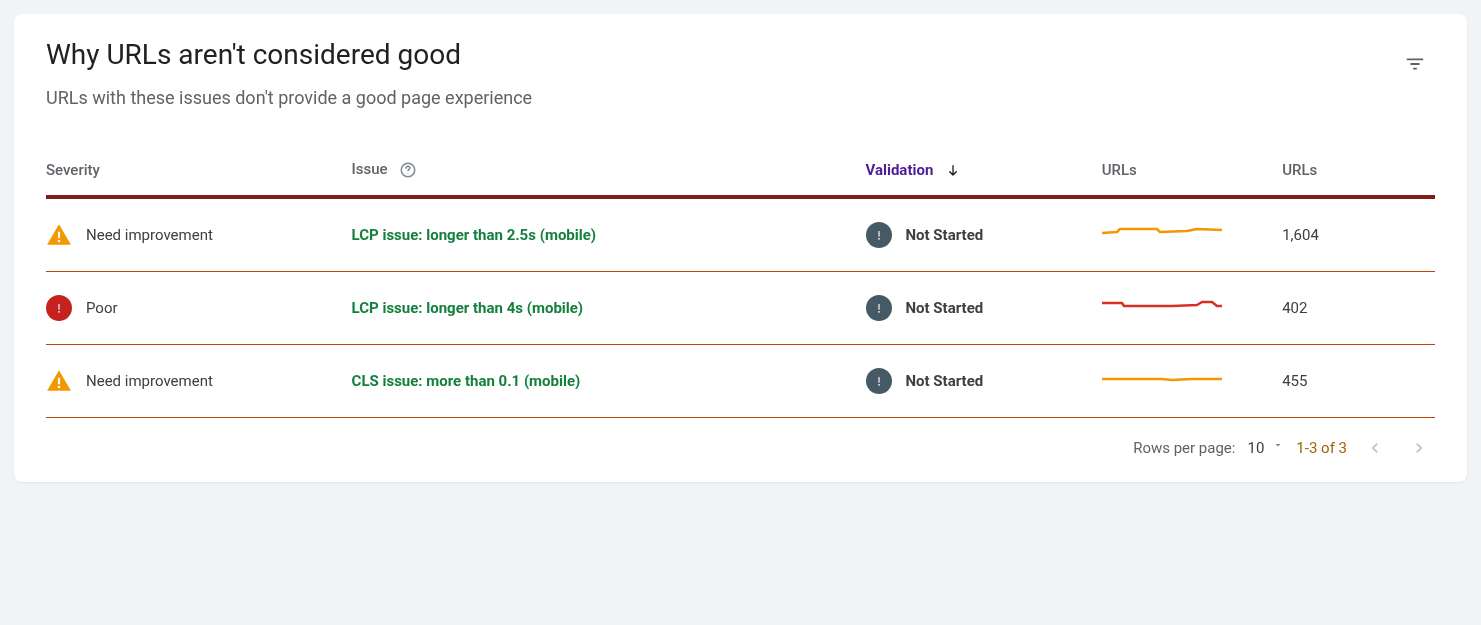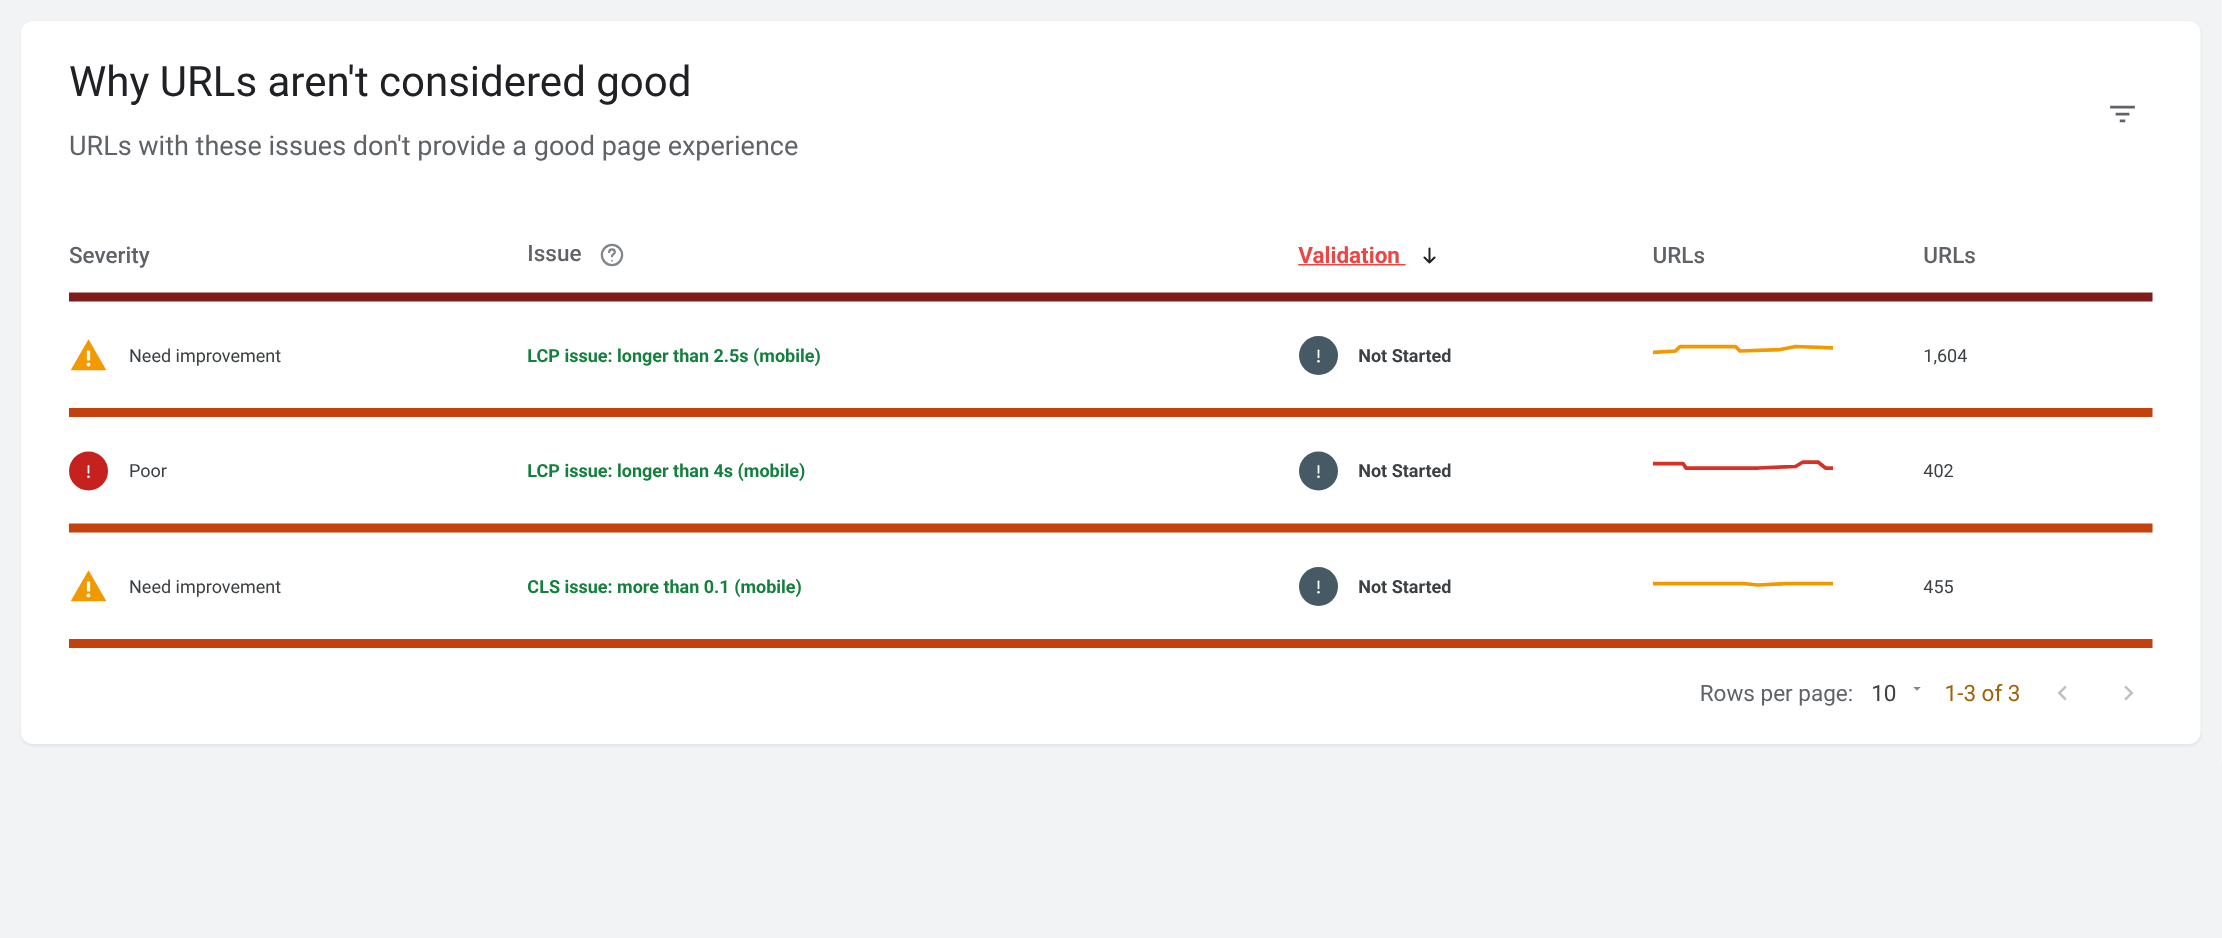--- a/index.html
+++ b/index.html
@@ -12,21 +12,21 @@
     }
     .card {
       background: #fff;
       border-radius: 8px;
       padding: 24px 32px 14px 32px;
       box-shadow: 0 1px 2px rgba(60,64,67,.08);
     }
     .card-header {
       display: flex;
       justify-content: space-between;
-      align-items: center;
+      align-items: flex-start;
       margin-bottom: 42px;
     }
     .titles { flex: 1; }
     .title {
       font-size: 28px;
       font-weight: 400;
       color: #202124;
       margin-bottom: 6px;
       letter-spacing: 0;
     }
@@ -44,28 +44,28 @@
       color: #5f6368;
       margin-top: 6px;
     }
     table { width: 100%; border-collapse: collapse; }
     thead th {
       text-align: left;
       font-weight: 500;
       color: #5f6368;
       font-size: 15px;
       padding: 10px 0 16px 0;
-      border-bottom: 6px solid #7f1d1d;
-    }
-    thead th.sorted { color: #ef4444; font-weight: 700; text-decoration: underline; }
+      border-bottom: 4px solid #7f1d1d;
+    }
+    thead th.sorted { color: #4c1d95; font-weight: 700; }
     tbody td {
       padding: 22px 0;
-      border-bottom: 6px solid #c2410c;
+      border-bottom: 1px solid #c2410c;
       vertical-align: middle;
-      font-size: 12px;
+      font-size: 15px;
     }
     .col-severity { width: 22%; }
     .col-issue { width: 37%; }
     .col-validation { width: 17%; }
     .col-trend { width: 13%; }
     .col-urls { width: 11%; text-align: right; }
     th.col-urls, td.col-urls { text-align: left; }
     .severity-cell, .validation-cell {
       display: flex; align-items: center; gap: 14px;
     }

